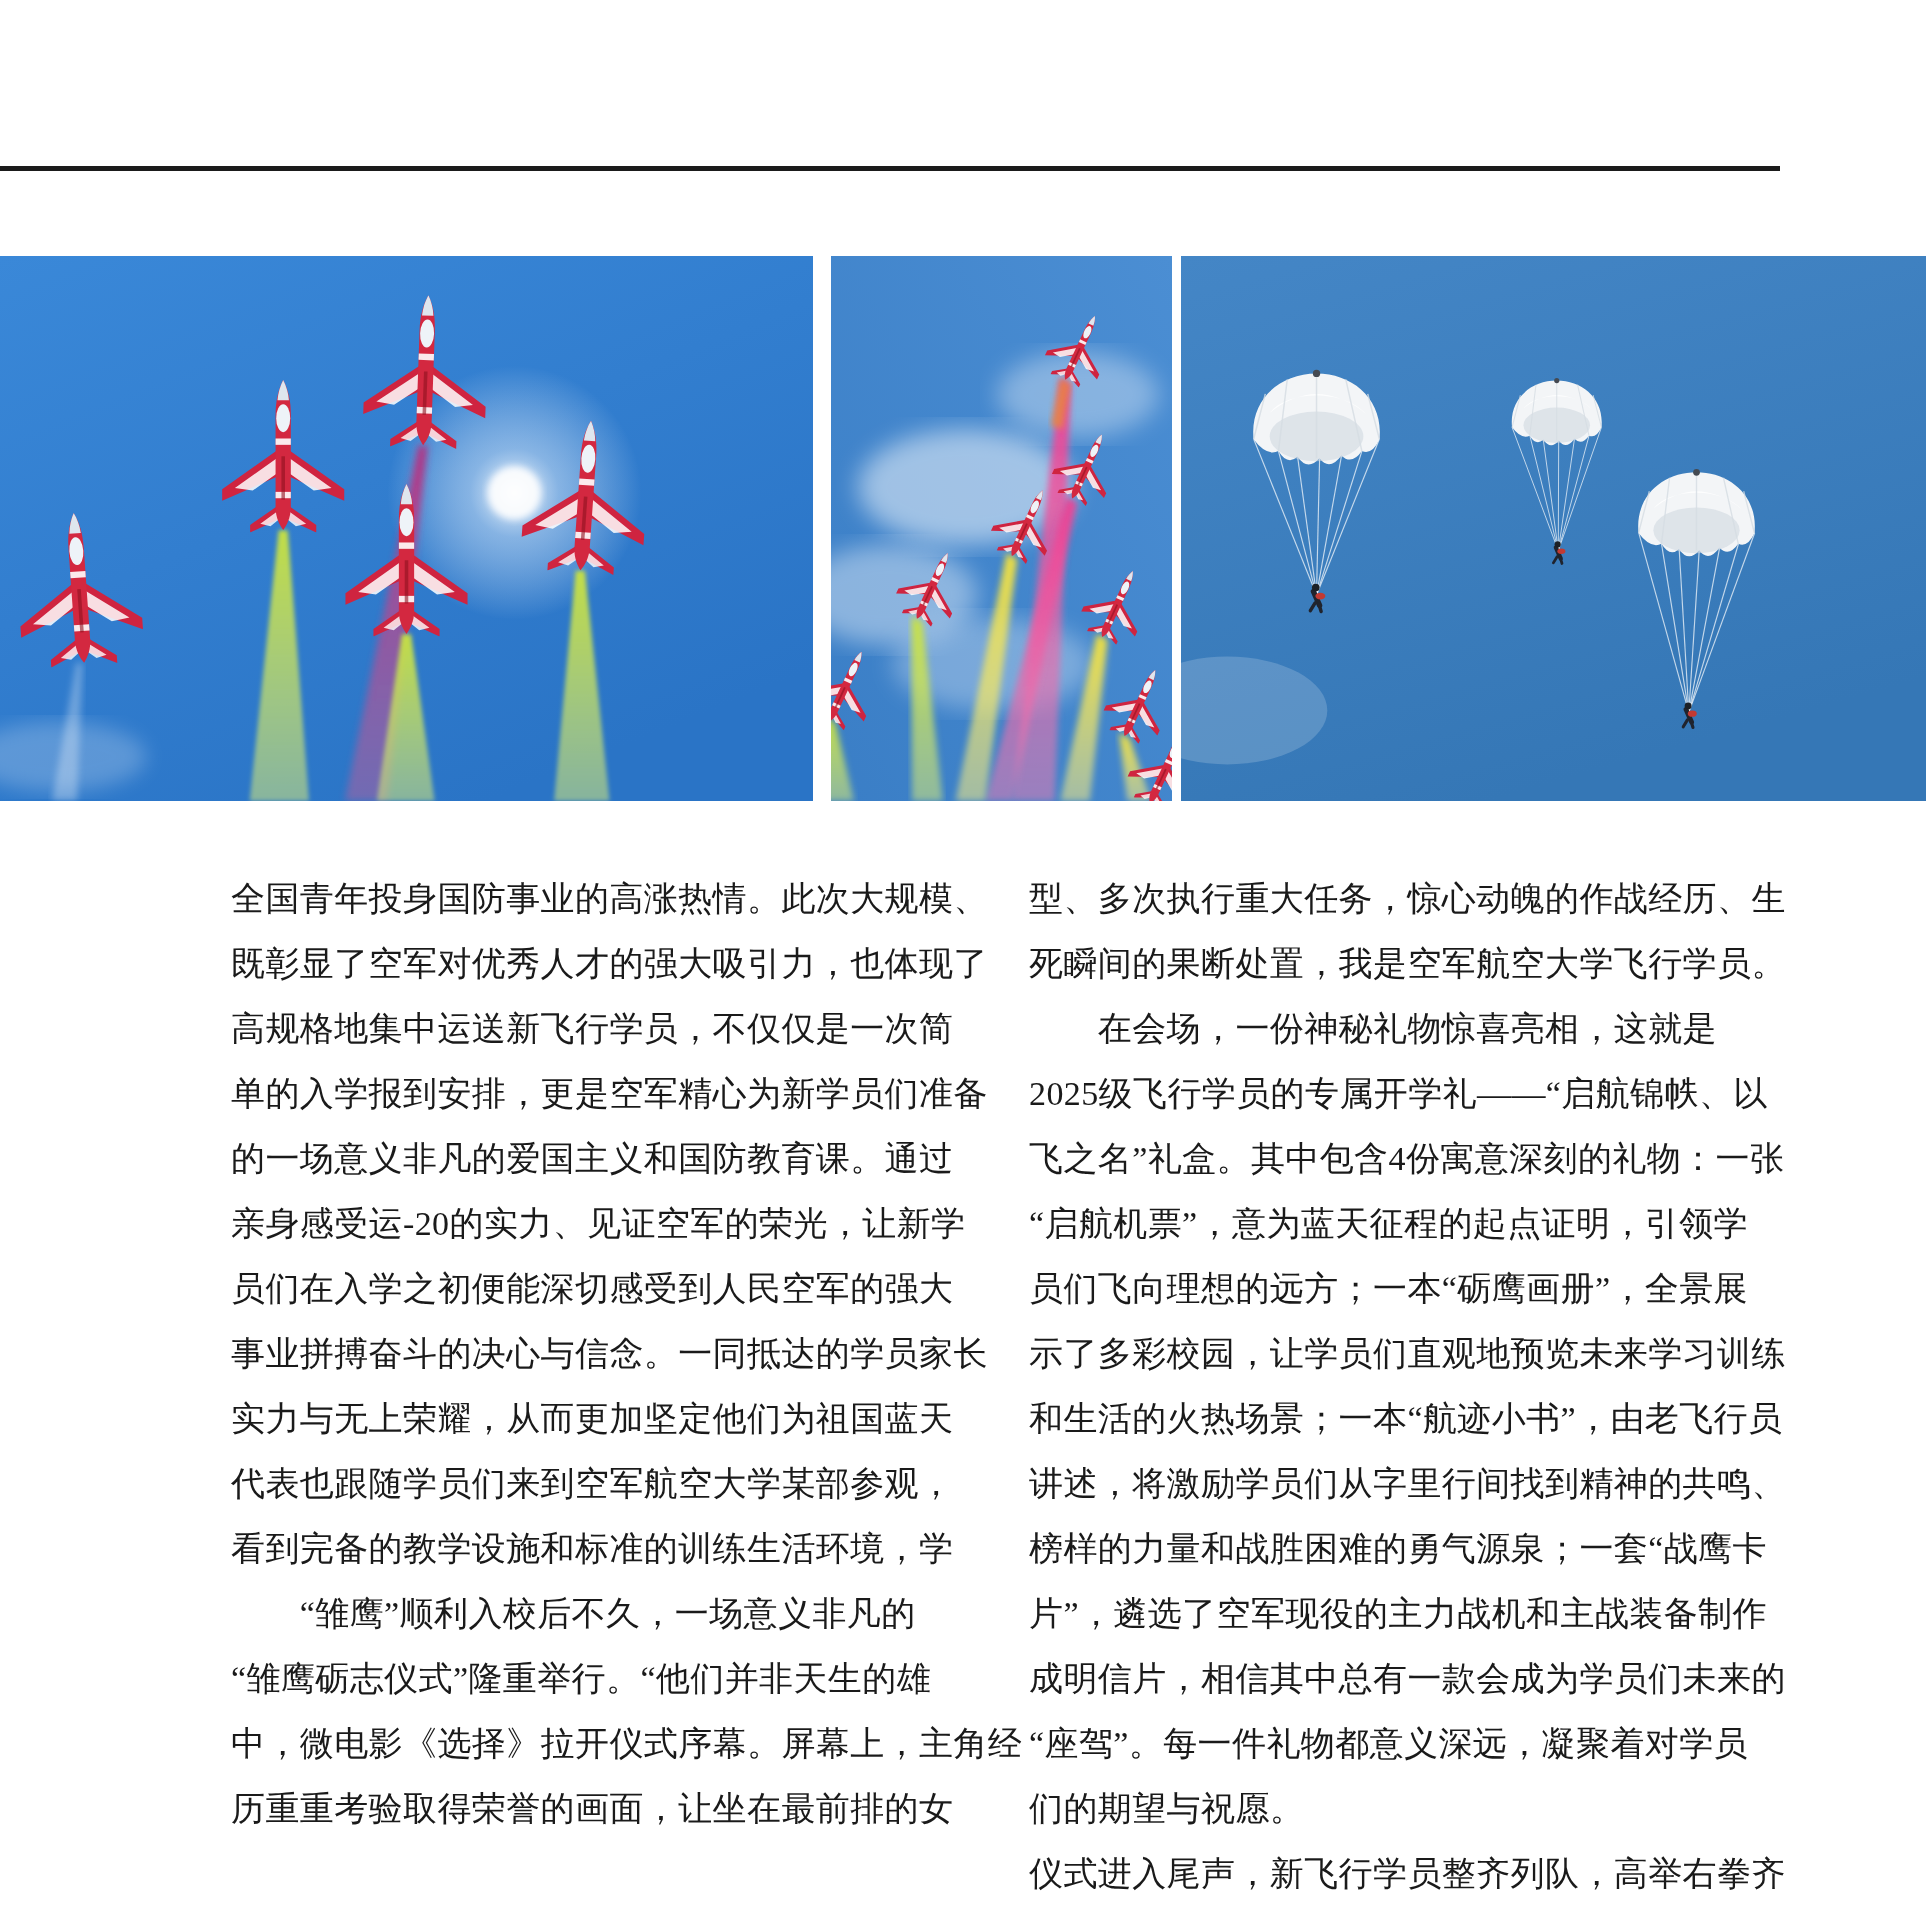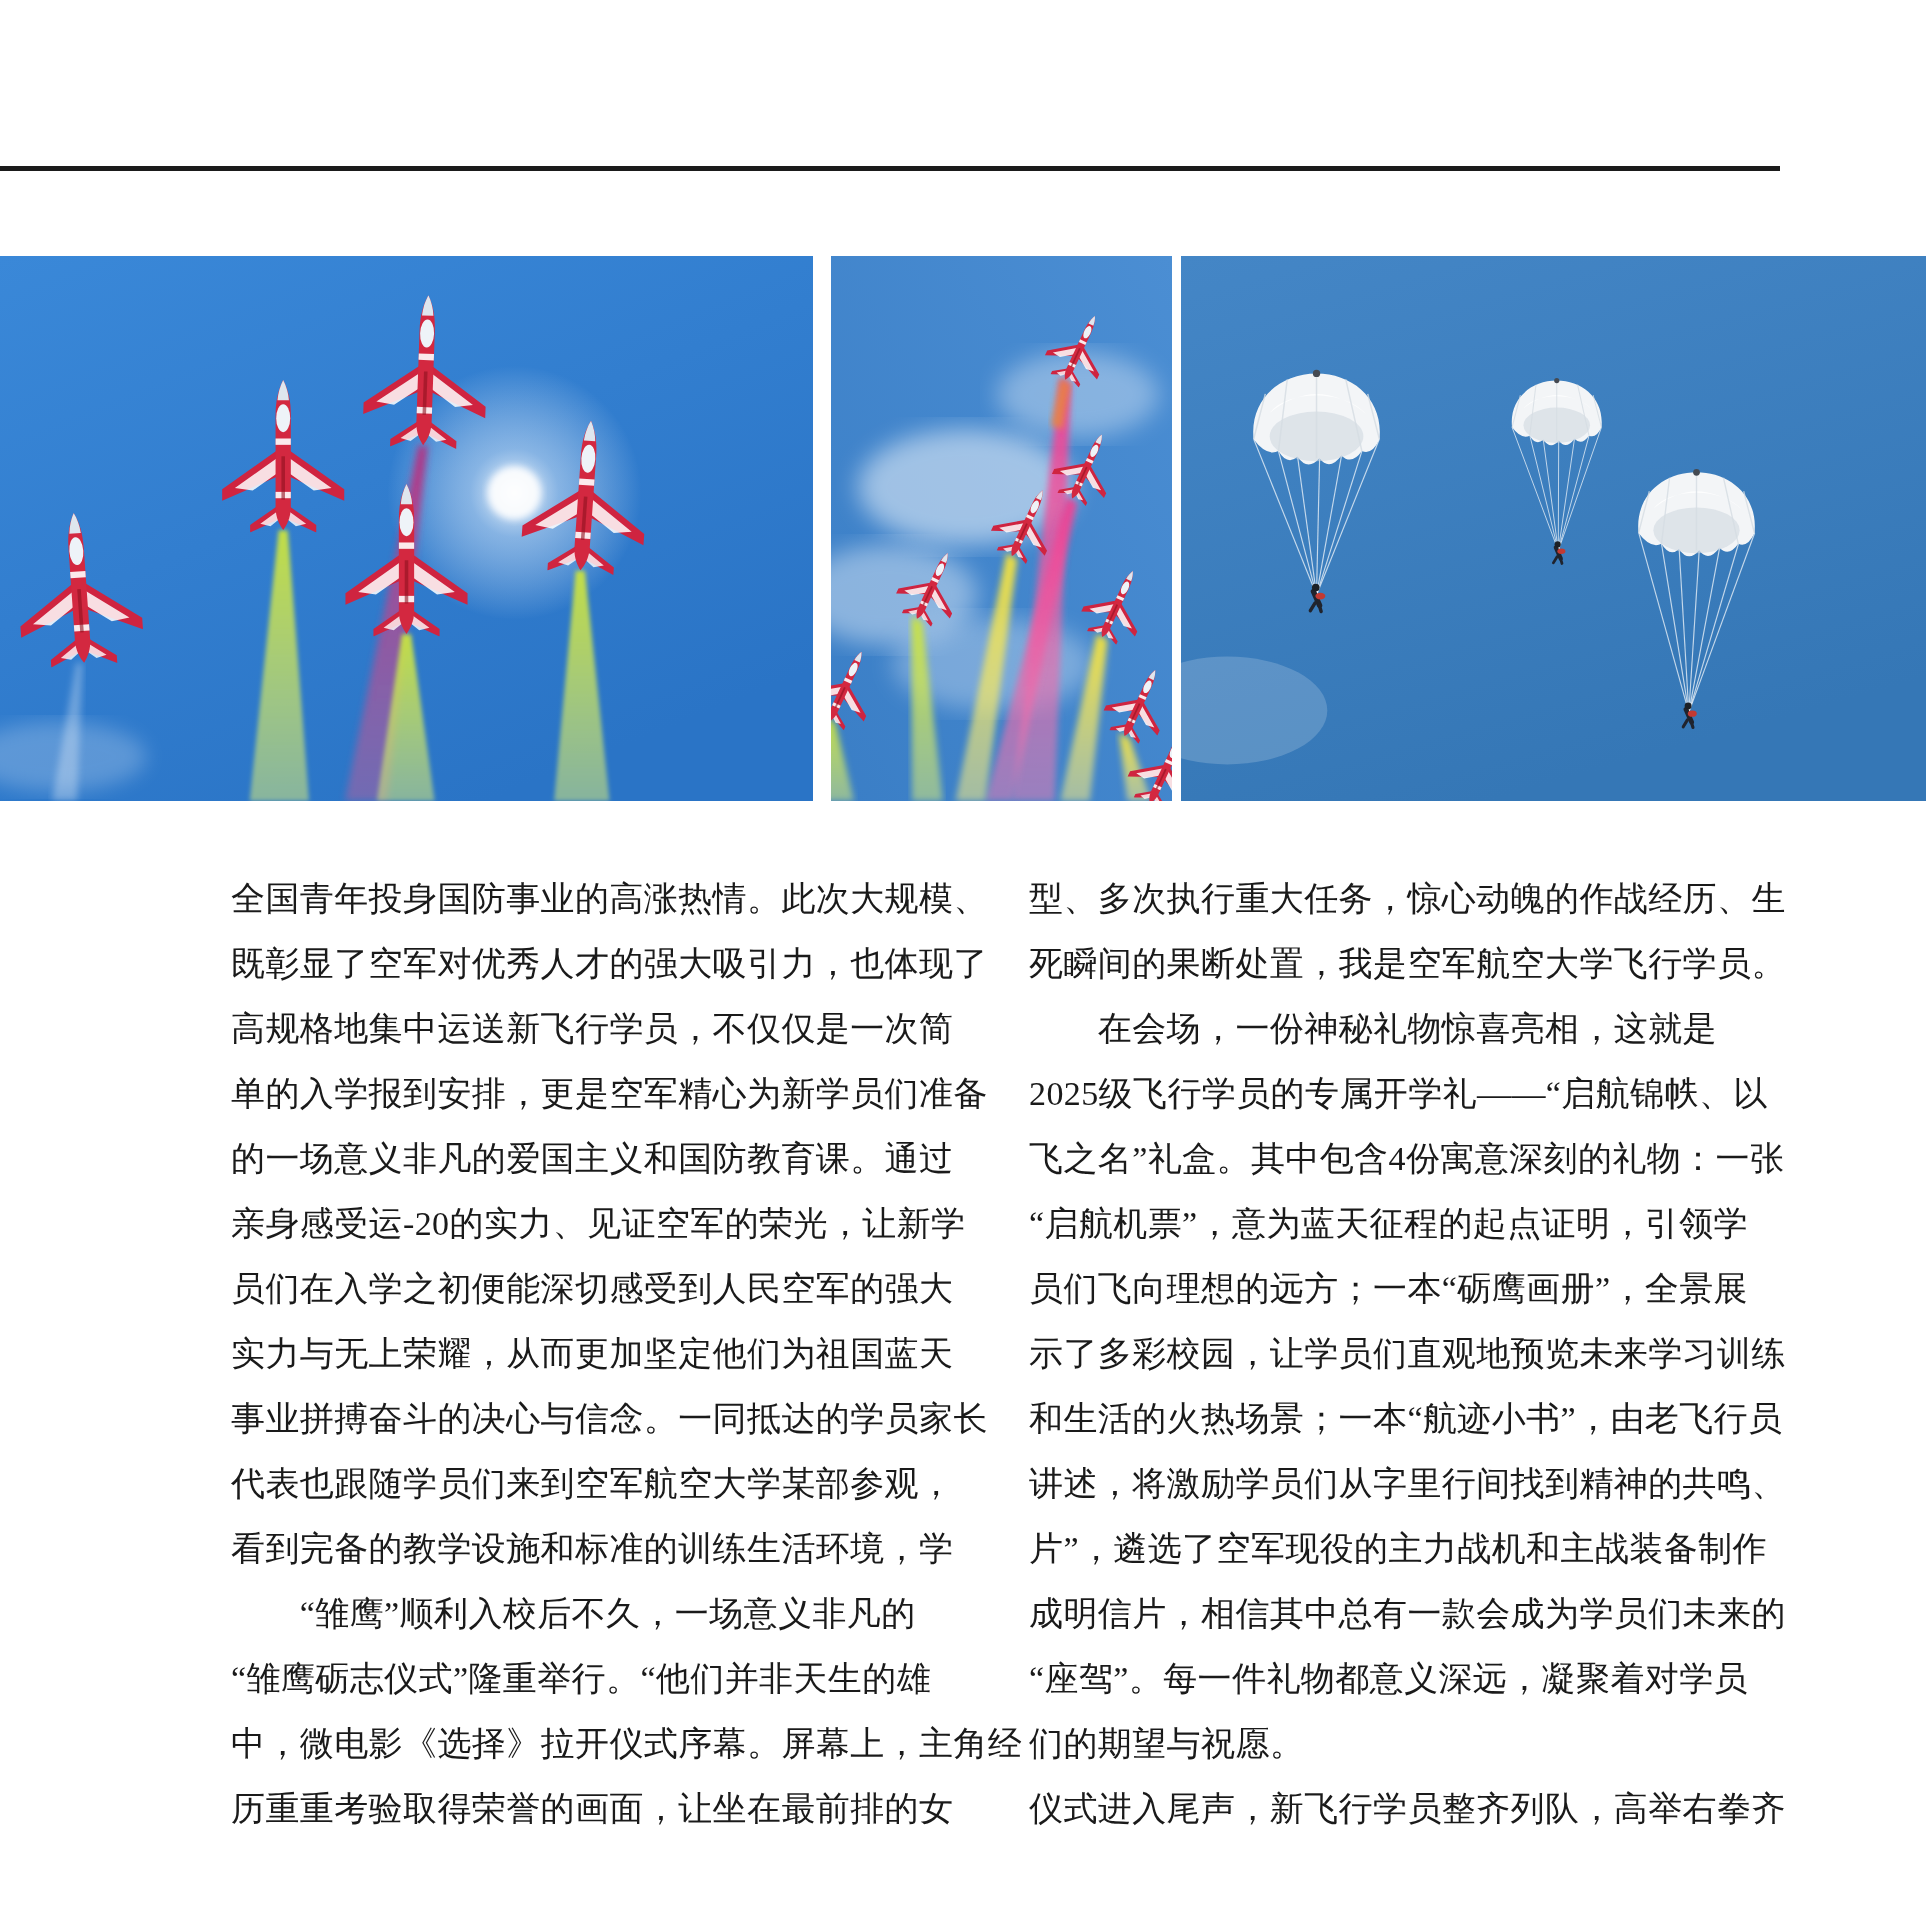--- a/index.html
+++ b/index.html
@@ -219,40 +219,41 @@
 </figure>
 
 <div class="col" id="col-left">
     <div class="line">全国青年投身国防事业的高涨热情。此次大规模、</div>
     <div class="line">既彰显了空军对优秀人才的强大吸引力，也体现了</div>
     <div class="line">高规格地集中运送新飞行学员，不仅仅是一次简</div>
     <div class="line">单的入学报到安排，更是空军精心为新学员们准备</div>
     <div class="line">的一场意义非凡的爱国主义和国防教育课。通过</div>
     <div class="line">亲身感受运-20的实力、见证空军的荣光，让新学</div>
     <div class="line">员们在入学之初便能深切感受到人民空军的强大</div>
+    <div class="line">事业拼搏奋斗的决心与信念。一同抵达的学员家长</div>
     <div class="line">实力与无上荣耀，从而更加坚定他们为祖国蓝天</div>
-    <div class="line">事业拼搏奋斗的决心与信念。一同抵达的学员家长</div>
     <div class="line">代表也跟随学员们来到空军航空大学某部参观，</div>
     <div class="line">看到完备的教学设施和标准的训练生活环境，学</div>
     <div class="line">　　“雏鹰”顺利入校后不久，一场意义非凡的</div>
     <div class="line">“雏鹰砺志仪式”隆重举行。“他们并非天生的雄</div>
     <div class="line">中，微电影《选择》拉开仪式序幕。屏幕上，主角经</div>
     <div class="line">历重重考验取得荣誉的画面，让坐在最前排的女</div>
   </div>
 
 <div class="col" id="col-right">
     <div class="line">型、多次执行重大任务，惊心动魄的作战经历、生</div>
     <div class="line">死瞬间的果断处置，我是空军航空大学飞行学员。</div>
     <div class="line">　　在会场，一份神秘礼物惊喜亮相，这就是</div>
     <div class="line">2025级飞行学员的专属开学礼——“启航锦帙、以</div>
     <div class="line">飞之名”礼盒。其中包含4份寓意深刻的礼物：一张</div>
     <div class="line">“启航机票”，意为蓝天征程的起点证明，引领学</div>
     <div class="line">员们飞向理想的远方；一本“砺鹰画册”，全景展</div>
     <div class="line">示了多彩校园，让学员们直观地预览未来学习训练</div>
     <div class="line">和生活的火热场景；一本“航迹小书”，由老飞行员</div>
     <div class="line">讲述，将激励学员们从字里行间找到精神的共鸣、</div>
+    <div class="line">榜样的力量和战胜困难的勇气源泉；一套“战鹰卡</div>
     <div class="line">片”，遴选了空军现役的主力战机和主战装备制作</div>
     <div class="line">成明信片，相信其中总有一款会成为学员们未来的</div>
     <div class="line">“座驾”。每一件礼物都意义深远，凝聚着对学员</div>
     <div class="line">们的期望与祝愿。</div>
     <div class="line">仪式进入尾声，新飞行学员整齐列队，高举右拳齐</div>
   </div>
 
 
 </body></html>

